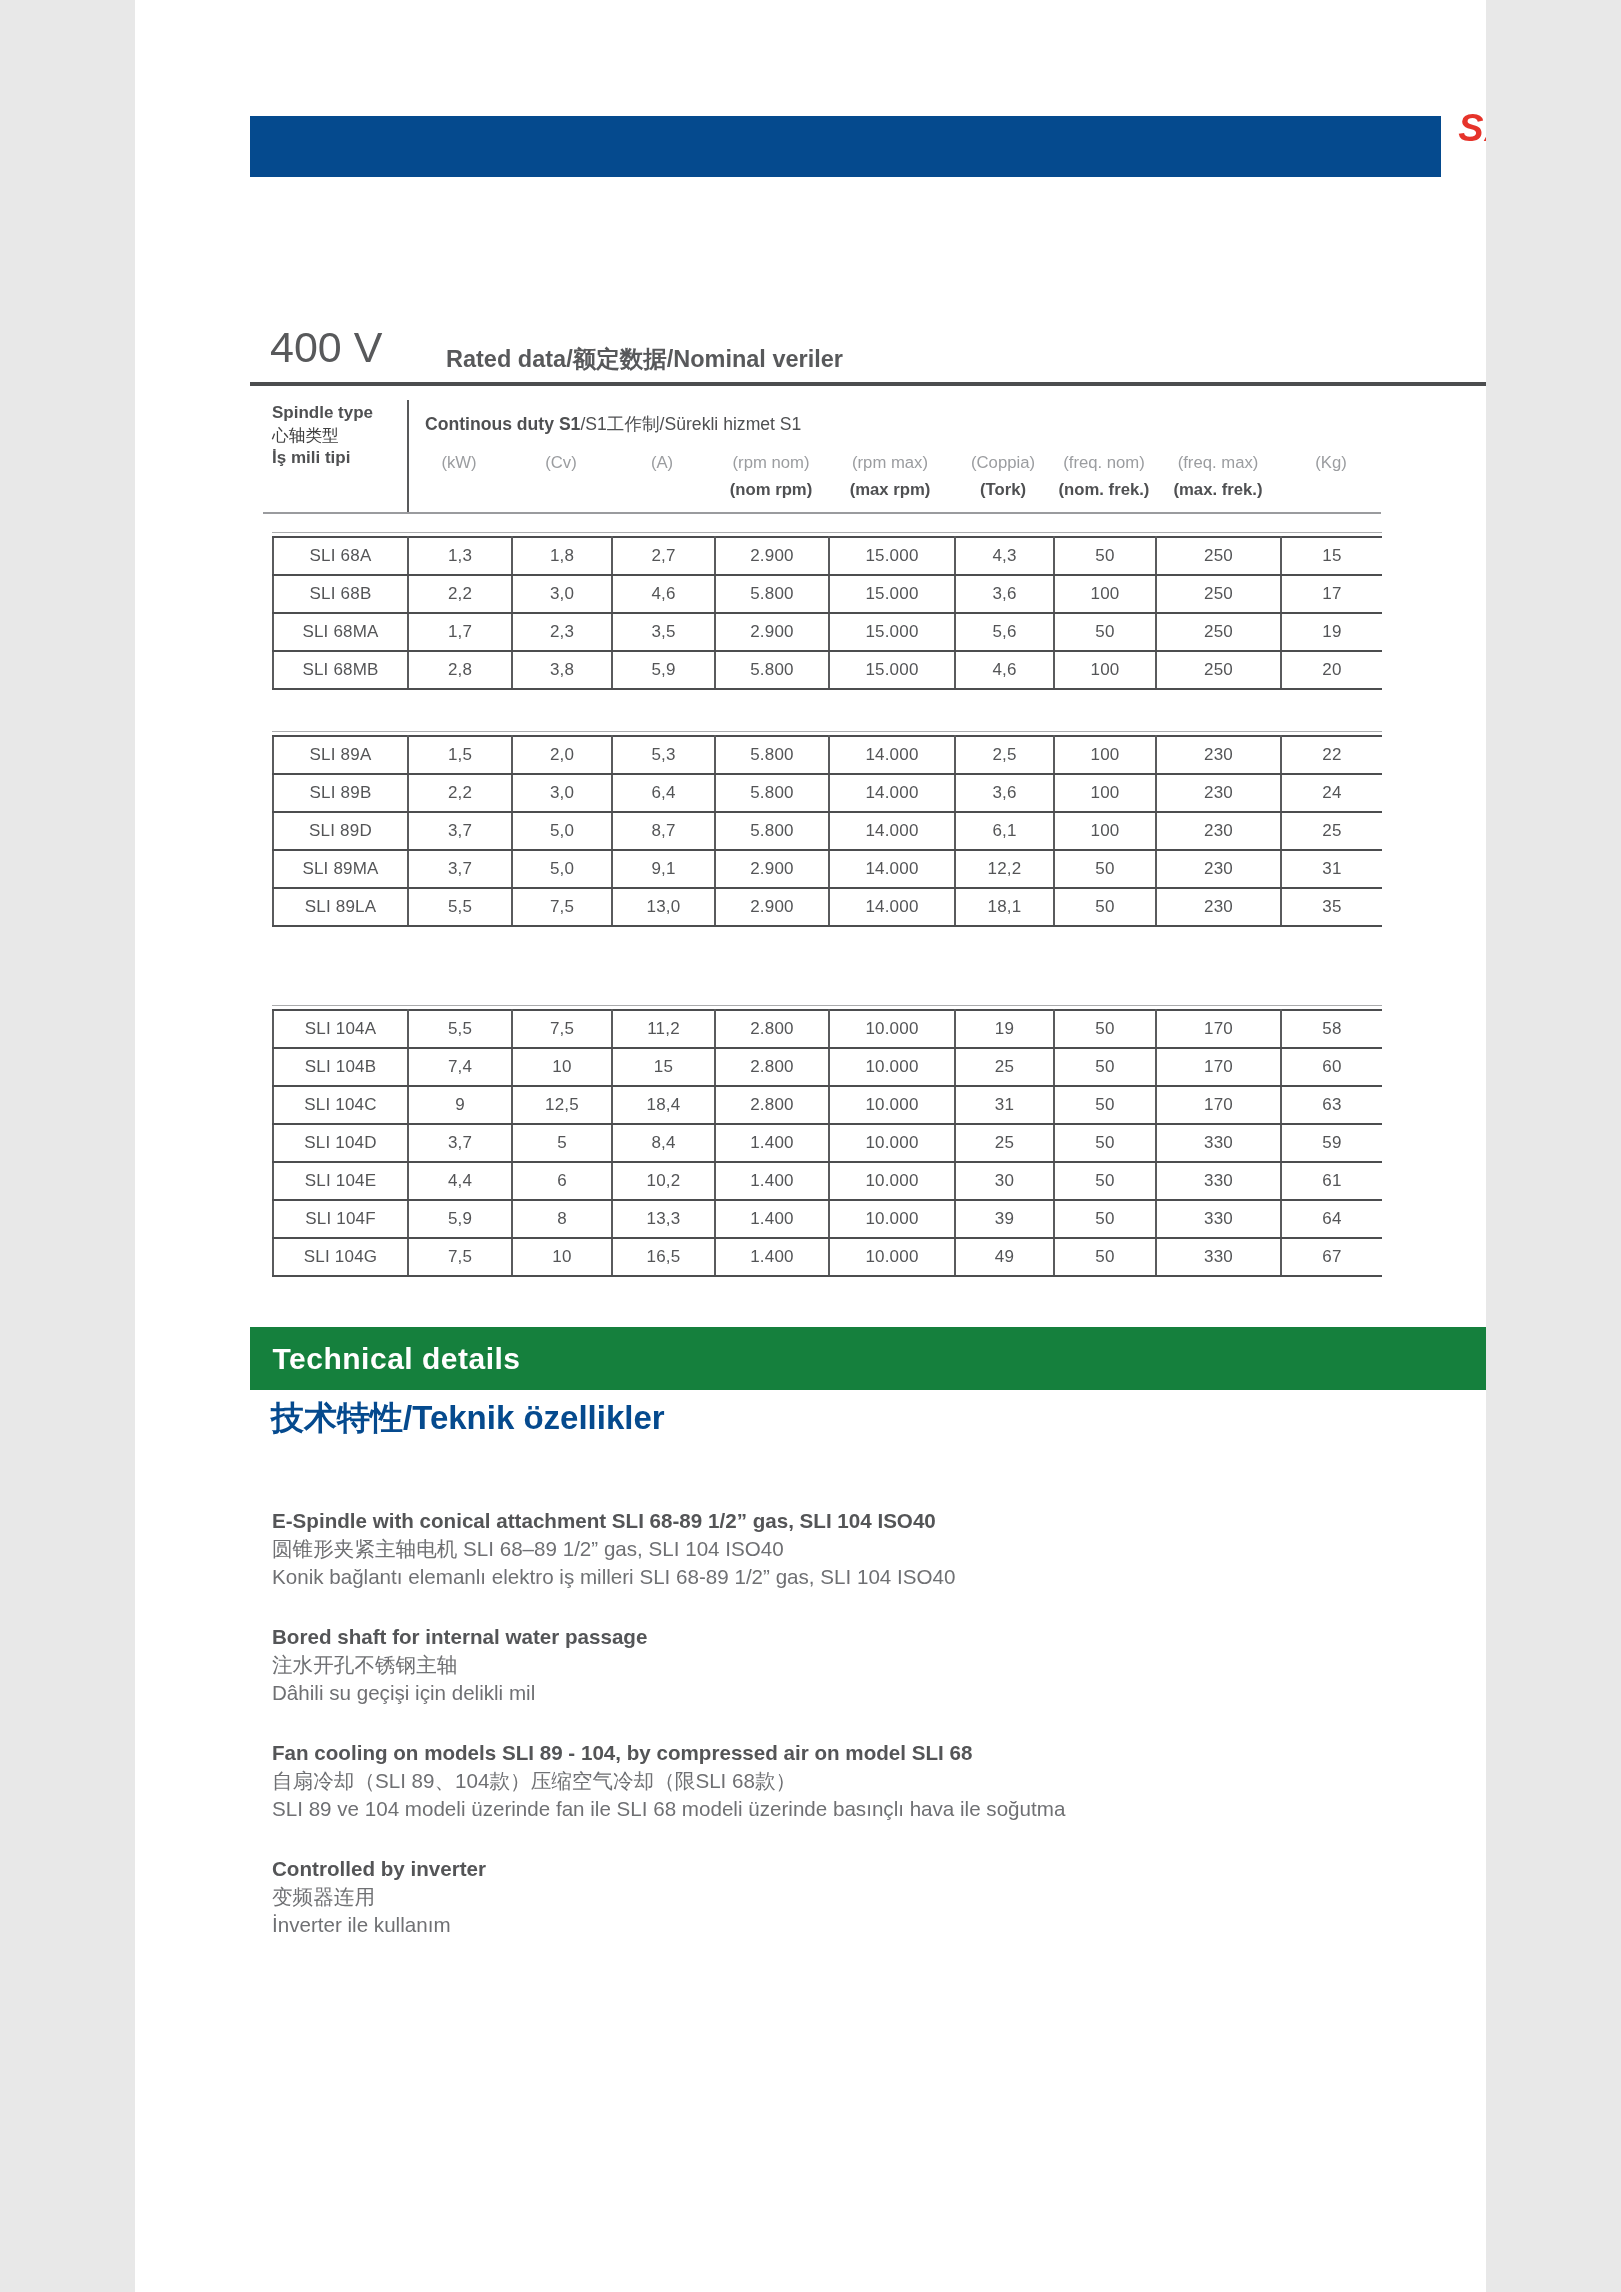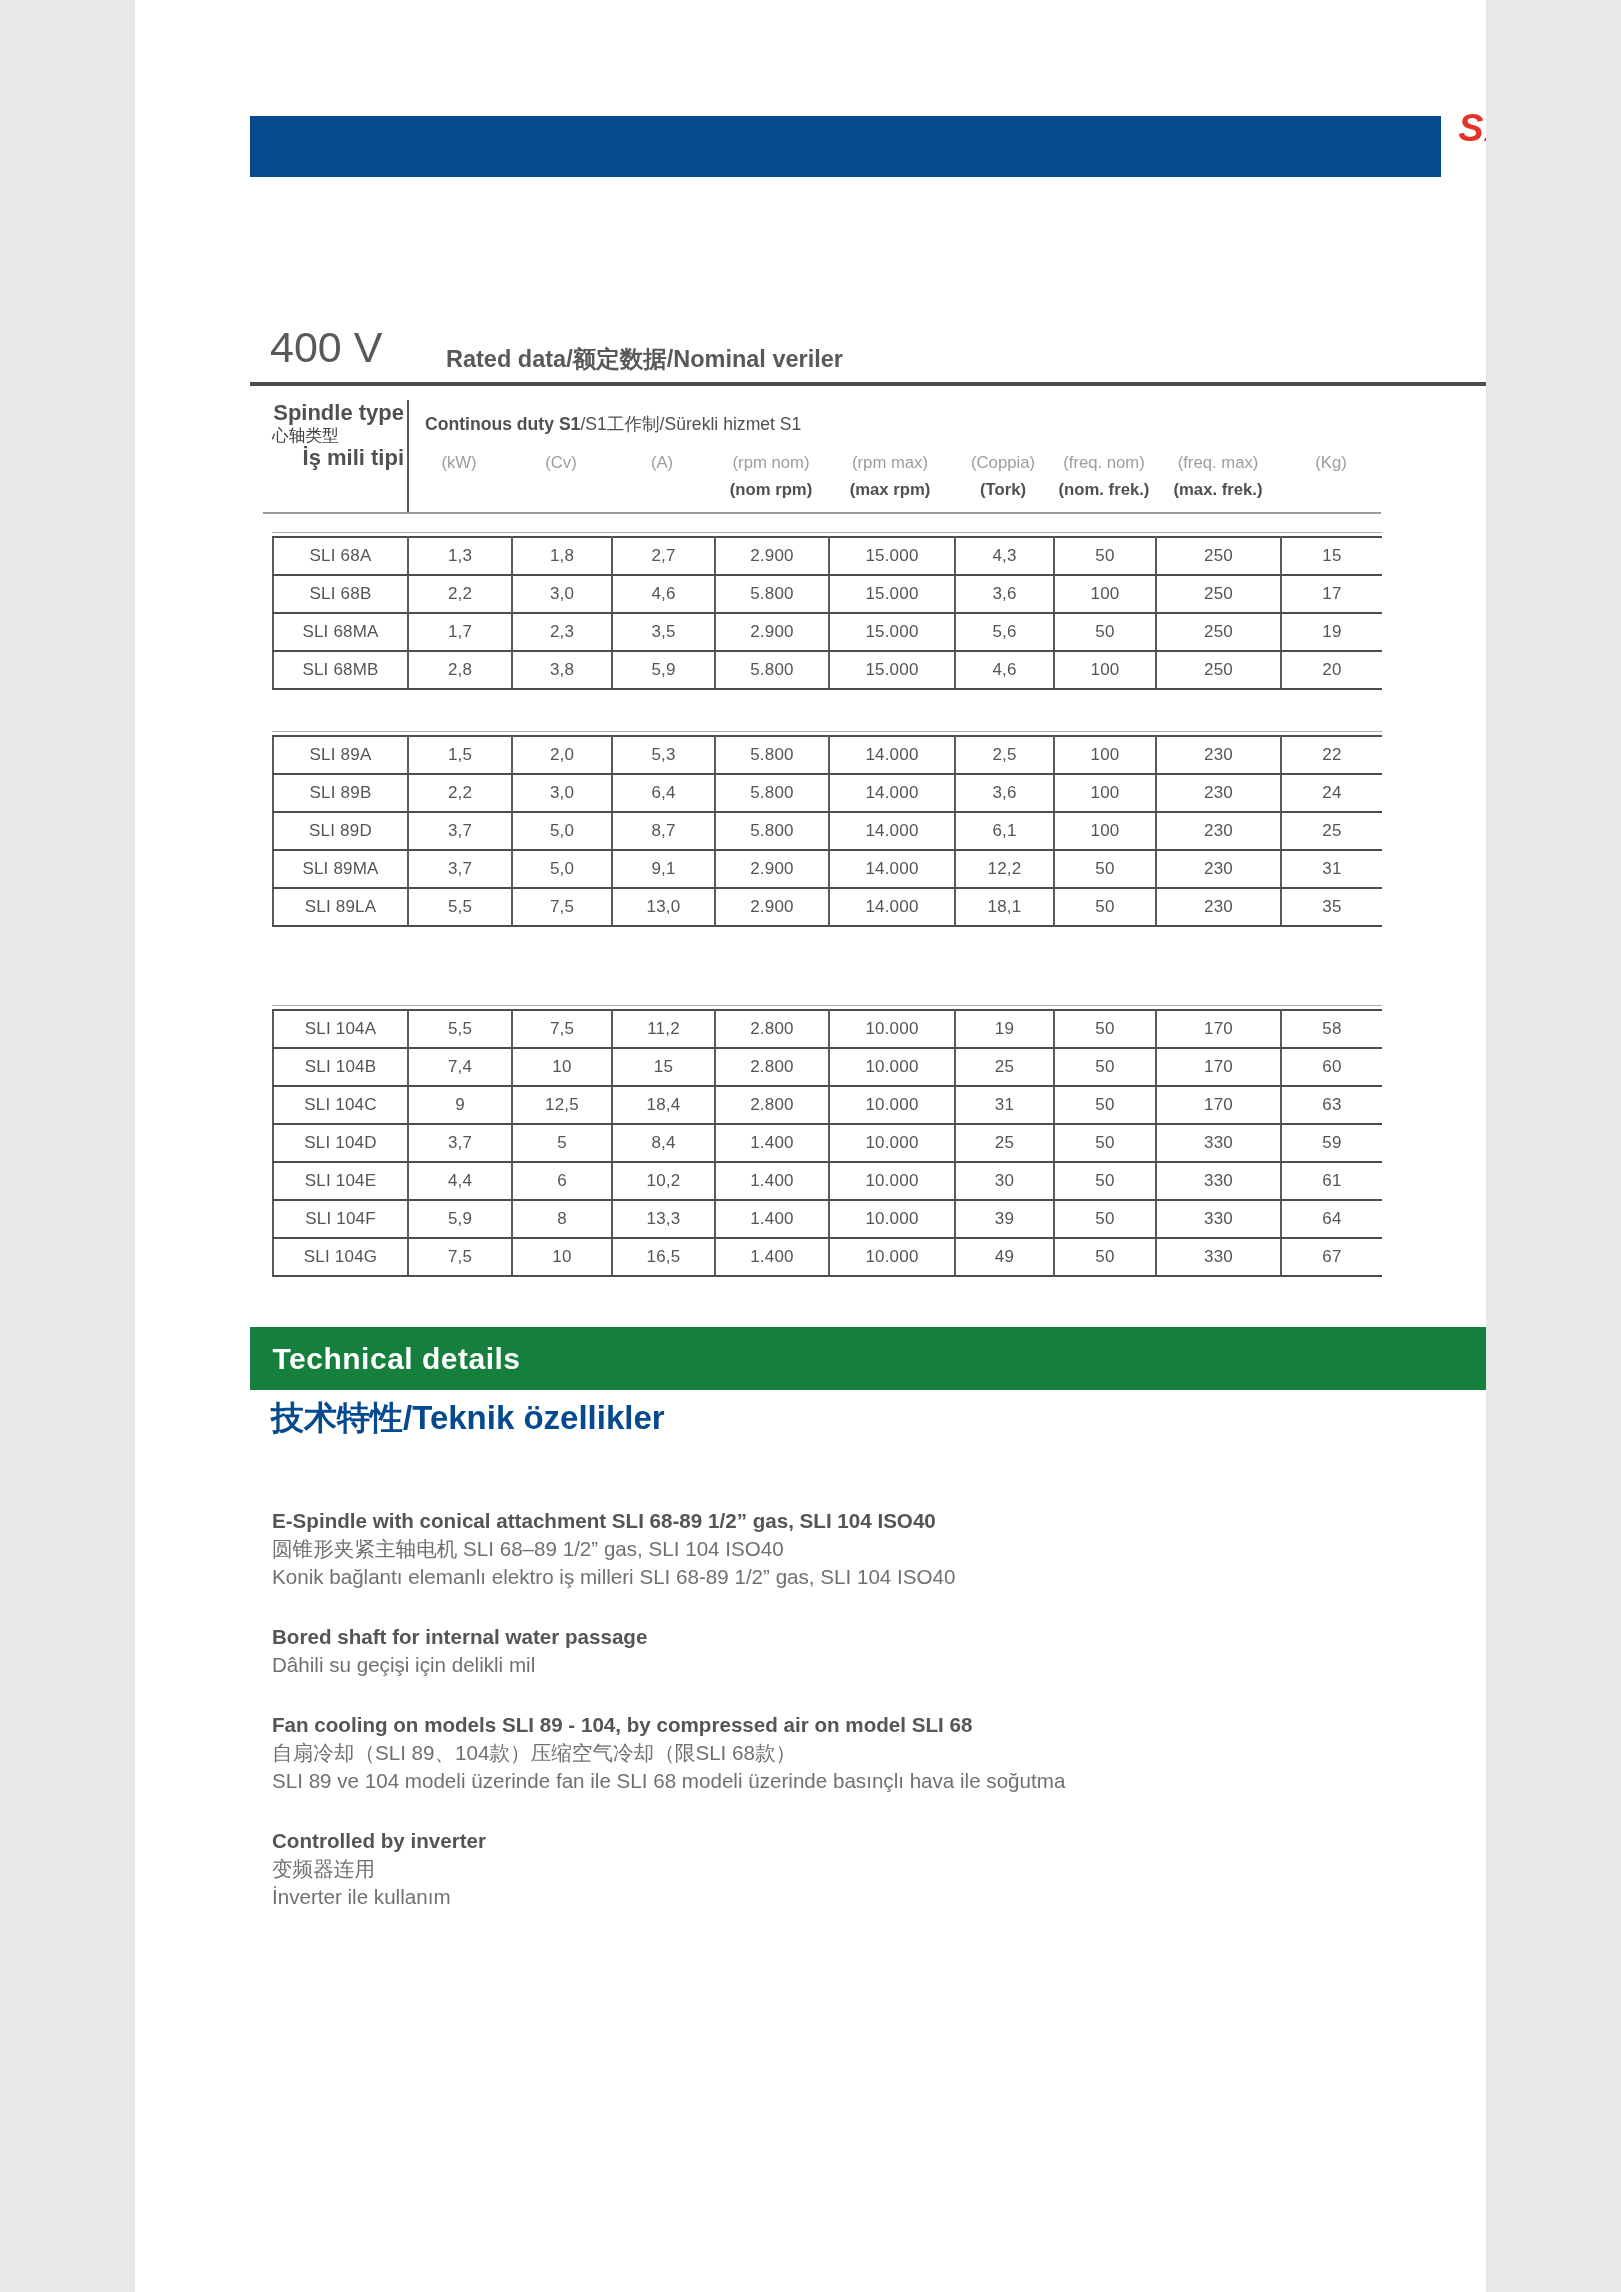--- a/index.html
+++ b/index.html
@@ -7,21 +7,21 @@
         font-family:"Liberation Sans", sans-serif;overflow:hidden;}
   
   .topbar{position:absolute;left:115px;top:116px;width:1191px;height:61px;background:#054a8e;}
   .logo{position:absolute;left:1313px;top:65px;width:255px;height:131px;}
   
   .voltage{position:absolute;left:135px;top:323px;font-size:43px;font-weight:400;color:#58595b;letter-spacing:0px;}
   .rated{position:absolute;left:311px;top:343px;font-size:23.5px;font-weight:700;color:#58595b;}
   .rule{position:absolute;left:115px;top:382px;width:1409px;height:3.9px;background:#4c4d4f;}
   
   .spindle-head{position:absolute;left:137px;top:402px;width:132px;line-height:22.5px;font-size:16.7px;}
-  .spindle-head .b{font-weight:700;color:#4f5052;font-size:22px;text-align:right;}
+  .spindle-head .b{font-weight:700;color:#4f5052;font-size:17px;}
   .spindle-head .g{color:#404040;}
   .head-vline{position:absolute;left:272px;top:400px;width:2px;height:112px;background:#58595b;}
   .duty-head{position:absolute;left:290px;top:412px;font-size:17.6px;color:#4f5052;white-space:nowrap;}
   .duty-head .strong{font-weight:700;}
   #header-labels{position:absolute;left:137px;top:453px;width:1110px;height:57px;}
   .col-l1{position:absolute;top:0;transform:translateX(-50%);color:#9b9da0;font-size:16.7px;white-space:nowrap;}
   .col-l2{position:absolute;top:26.5px;transform:translateX(-50%);color:#4f5052;font-weight:700;font-size:16.7px;white-space:nowrap;}
   .head-underline{position:absolute;left:128px;top:512px;width:1118px;height:2px;background:#9a9b9e;}
   
   .group{position:absolute;left:137px;width:1110px;}
@@ -345,20 +345,21 @@
   <div class="tech-subtitle">技术特性/Teknik özellikler</div>
 
   <div class="paras">
     <p>
       <span class="ln-en" style="display:block">E-Spindle with conical attachment SLI 68-89 1/2” gas, SLI 104 ISO40</span>
       <span style="display:block">圆锥形夹紧主轴电机 SLI 68–89 1/2” gas, SLI 104 ISO40</span>
       <span style="display:block">Konik bağlantı elemanlı elektro iş milleri SLI 68-89 1/2” gas, SLI 104 ISO40</span>
     </p>
     <p>
       <span class="ln-en" style="display:block">Bored shaft for internal water passage</span>
+      <span style="display:block">注水开孔不锈钢主轴</span>
       <span style="display:block">Dâhili su geçişi için delikli mil</span>
     </p>
     <p>
       <span class="ln-en" style="display:block">Fan cooling on models SLI 89 - 104, by compressed air on model SLI 68</span>
       <span style="display:block">自扇冷却（SLI 89、104款）压缩空气冷却（限SLI 68款）</span>
       <span style="display:block">SLI 89 ve 104 modeli üzerinde fan ile SLI 68 modeli üzerinde basınçlı hava ile soğutma</span>
     </p>
     <p>
       <span class="ln-en" style="display:block">Controlled by inverter</span>
       <span style="display:block">变频器连用</span>

